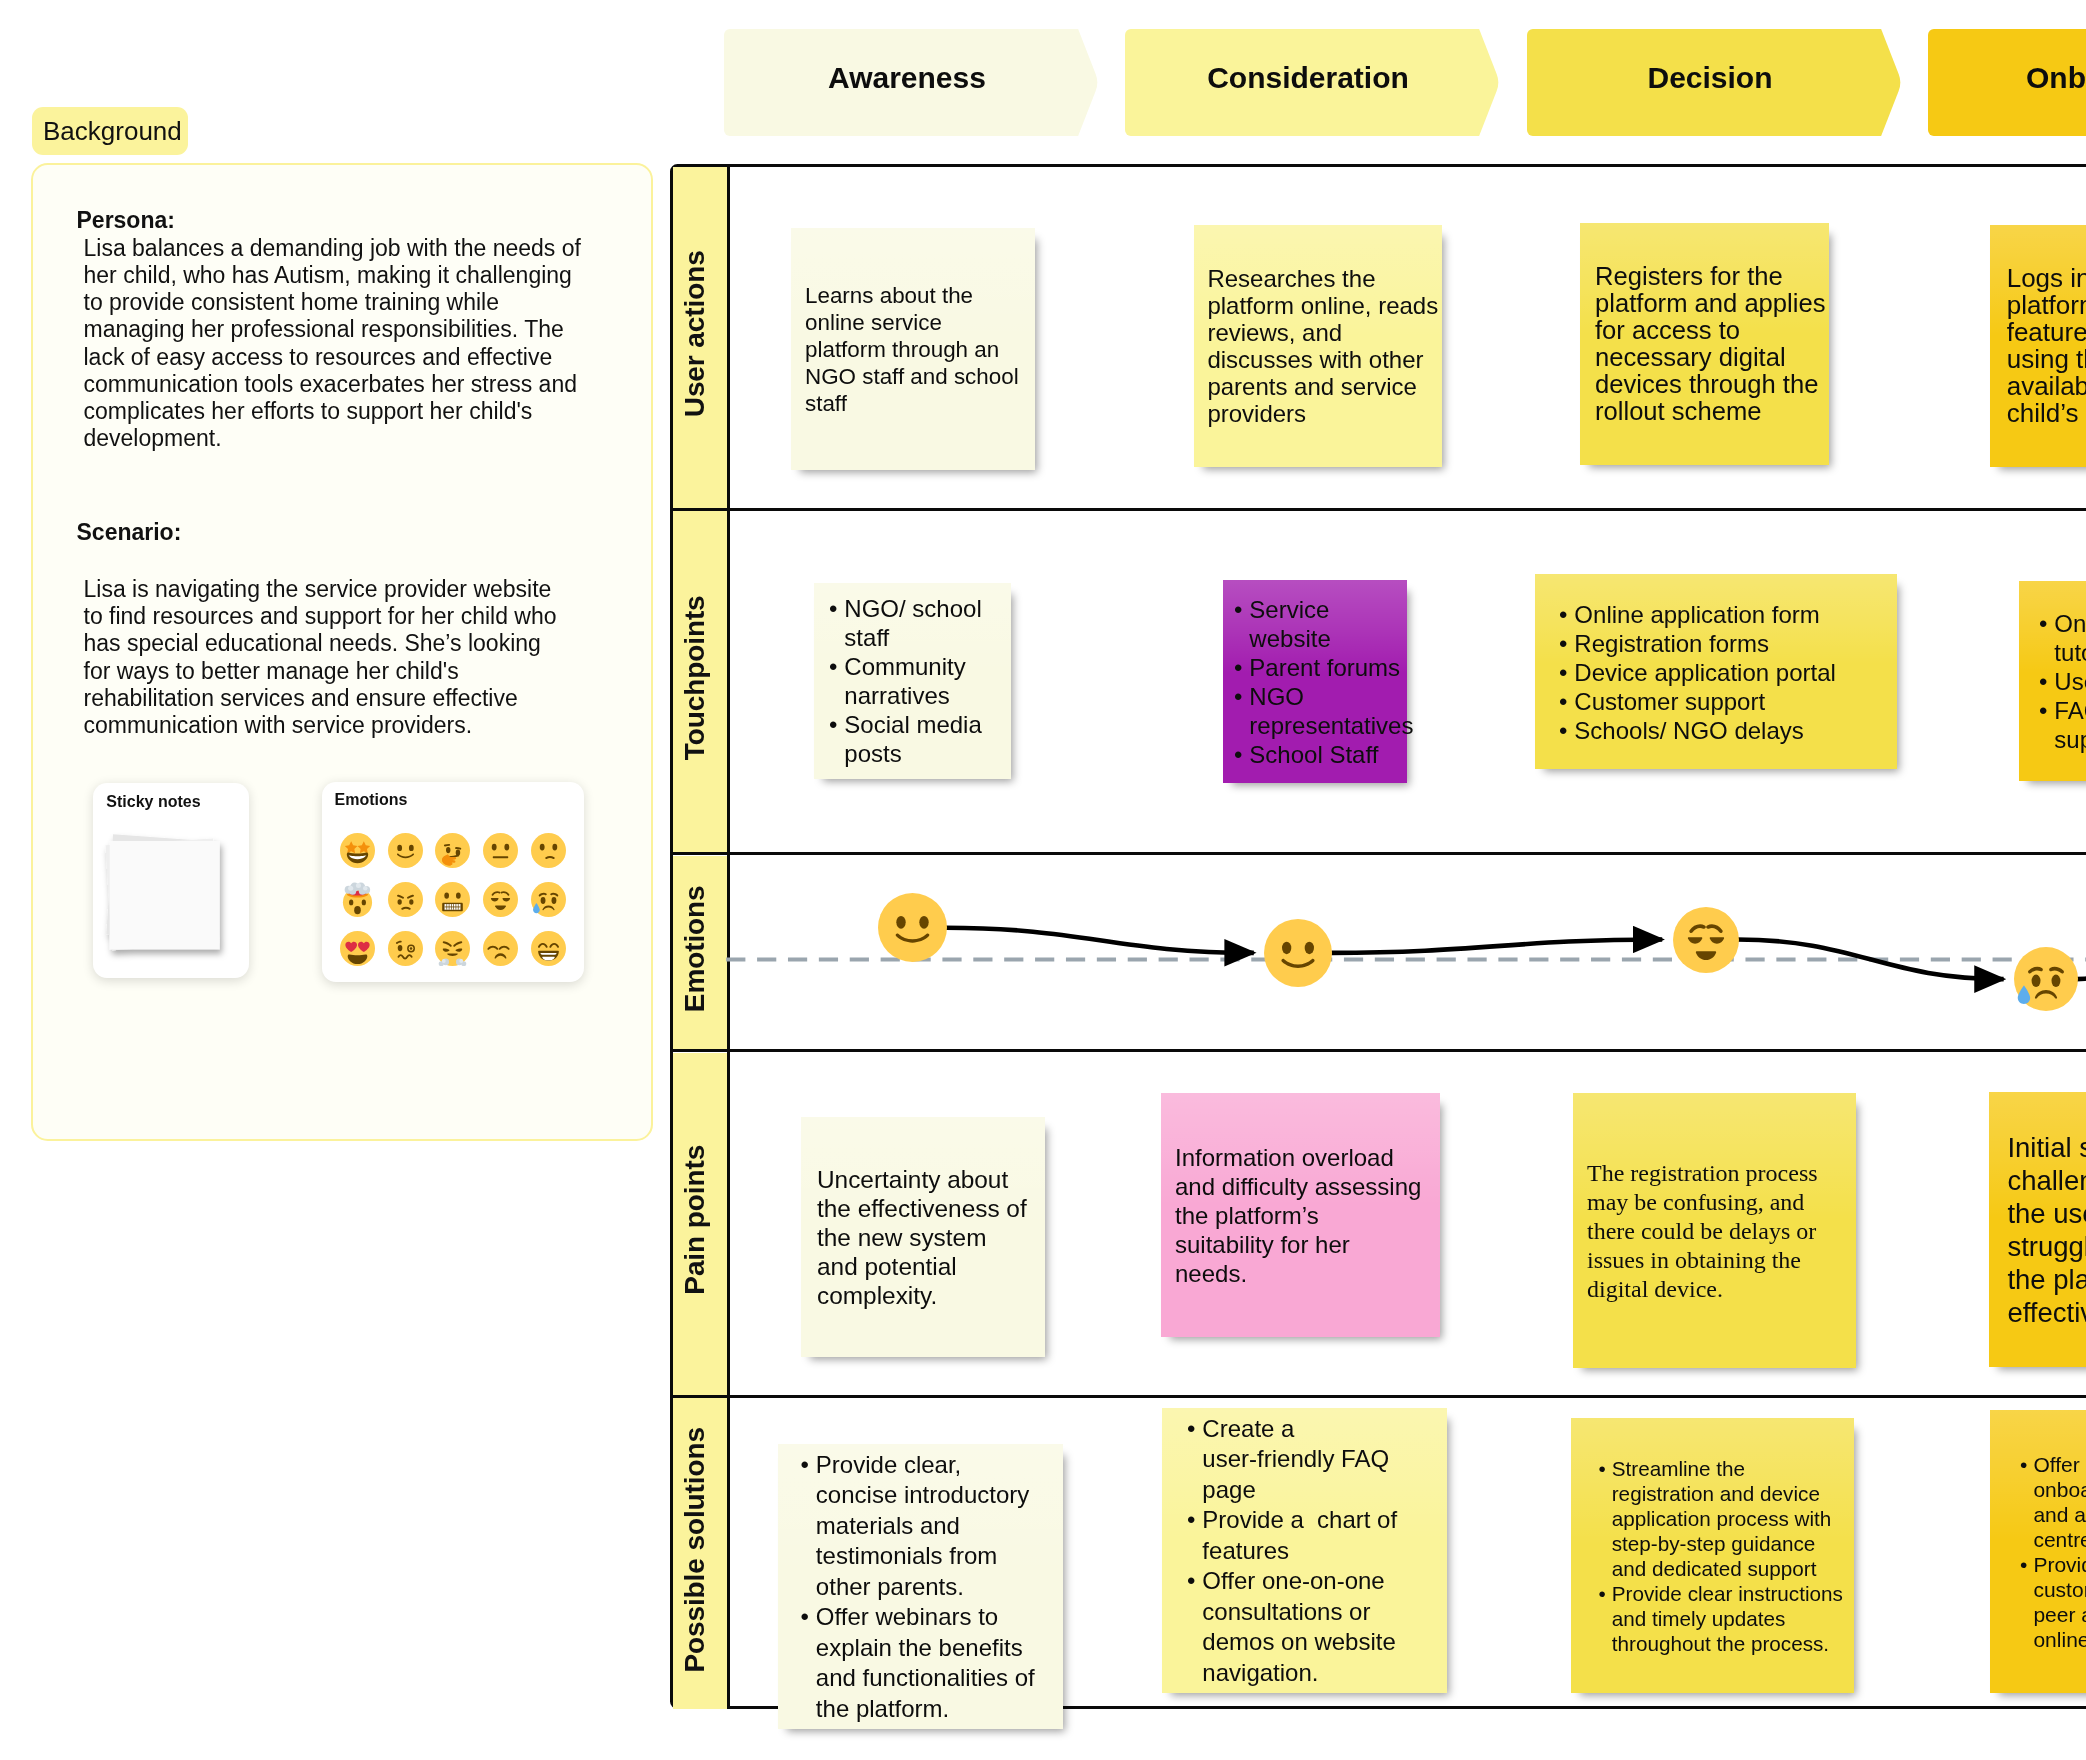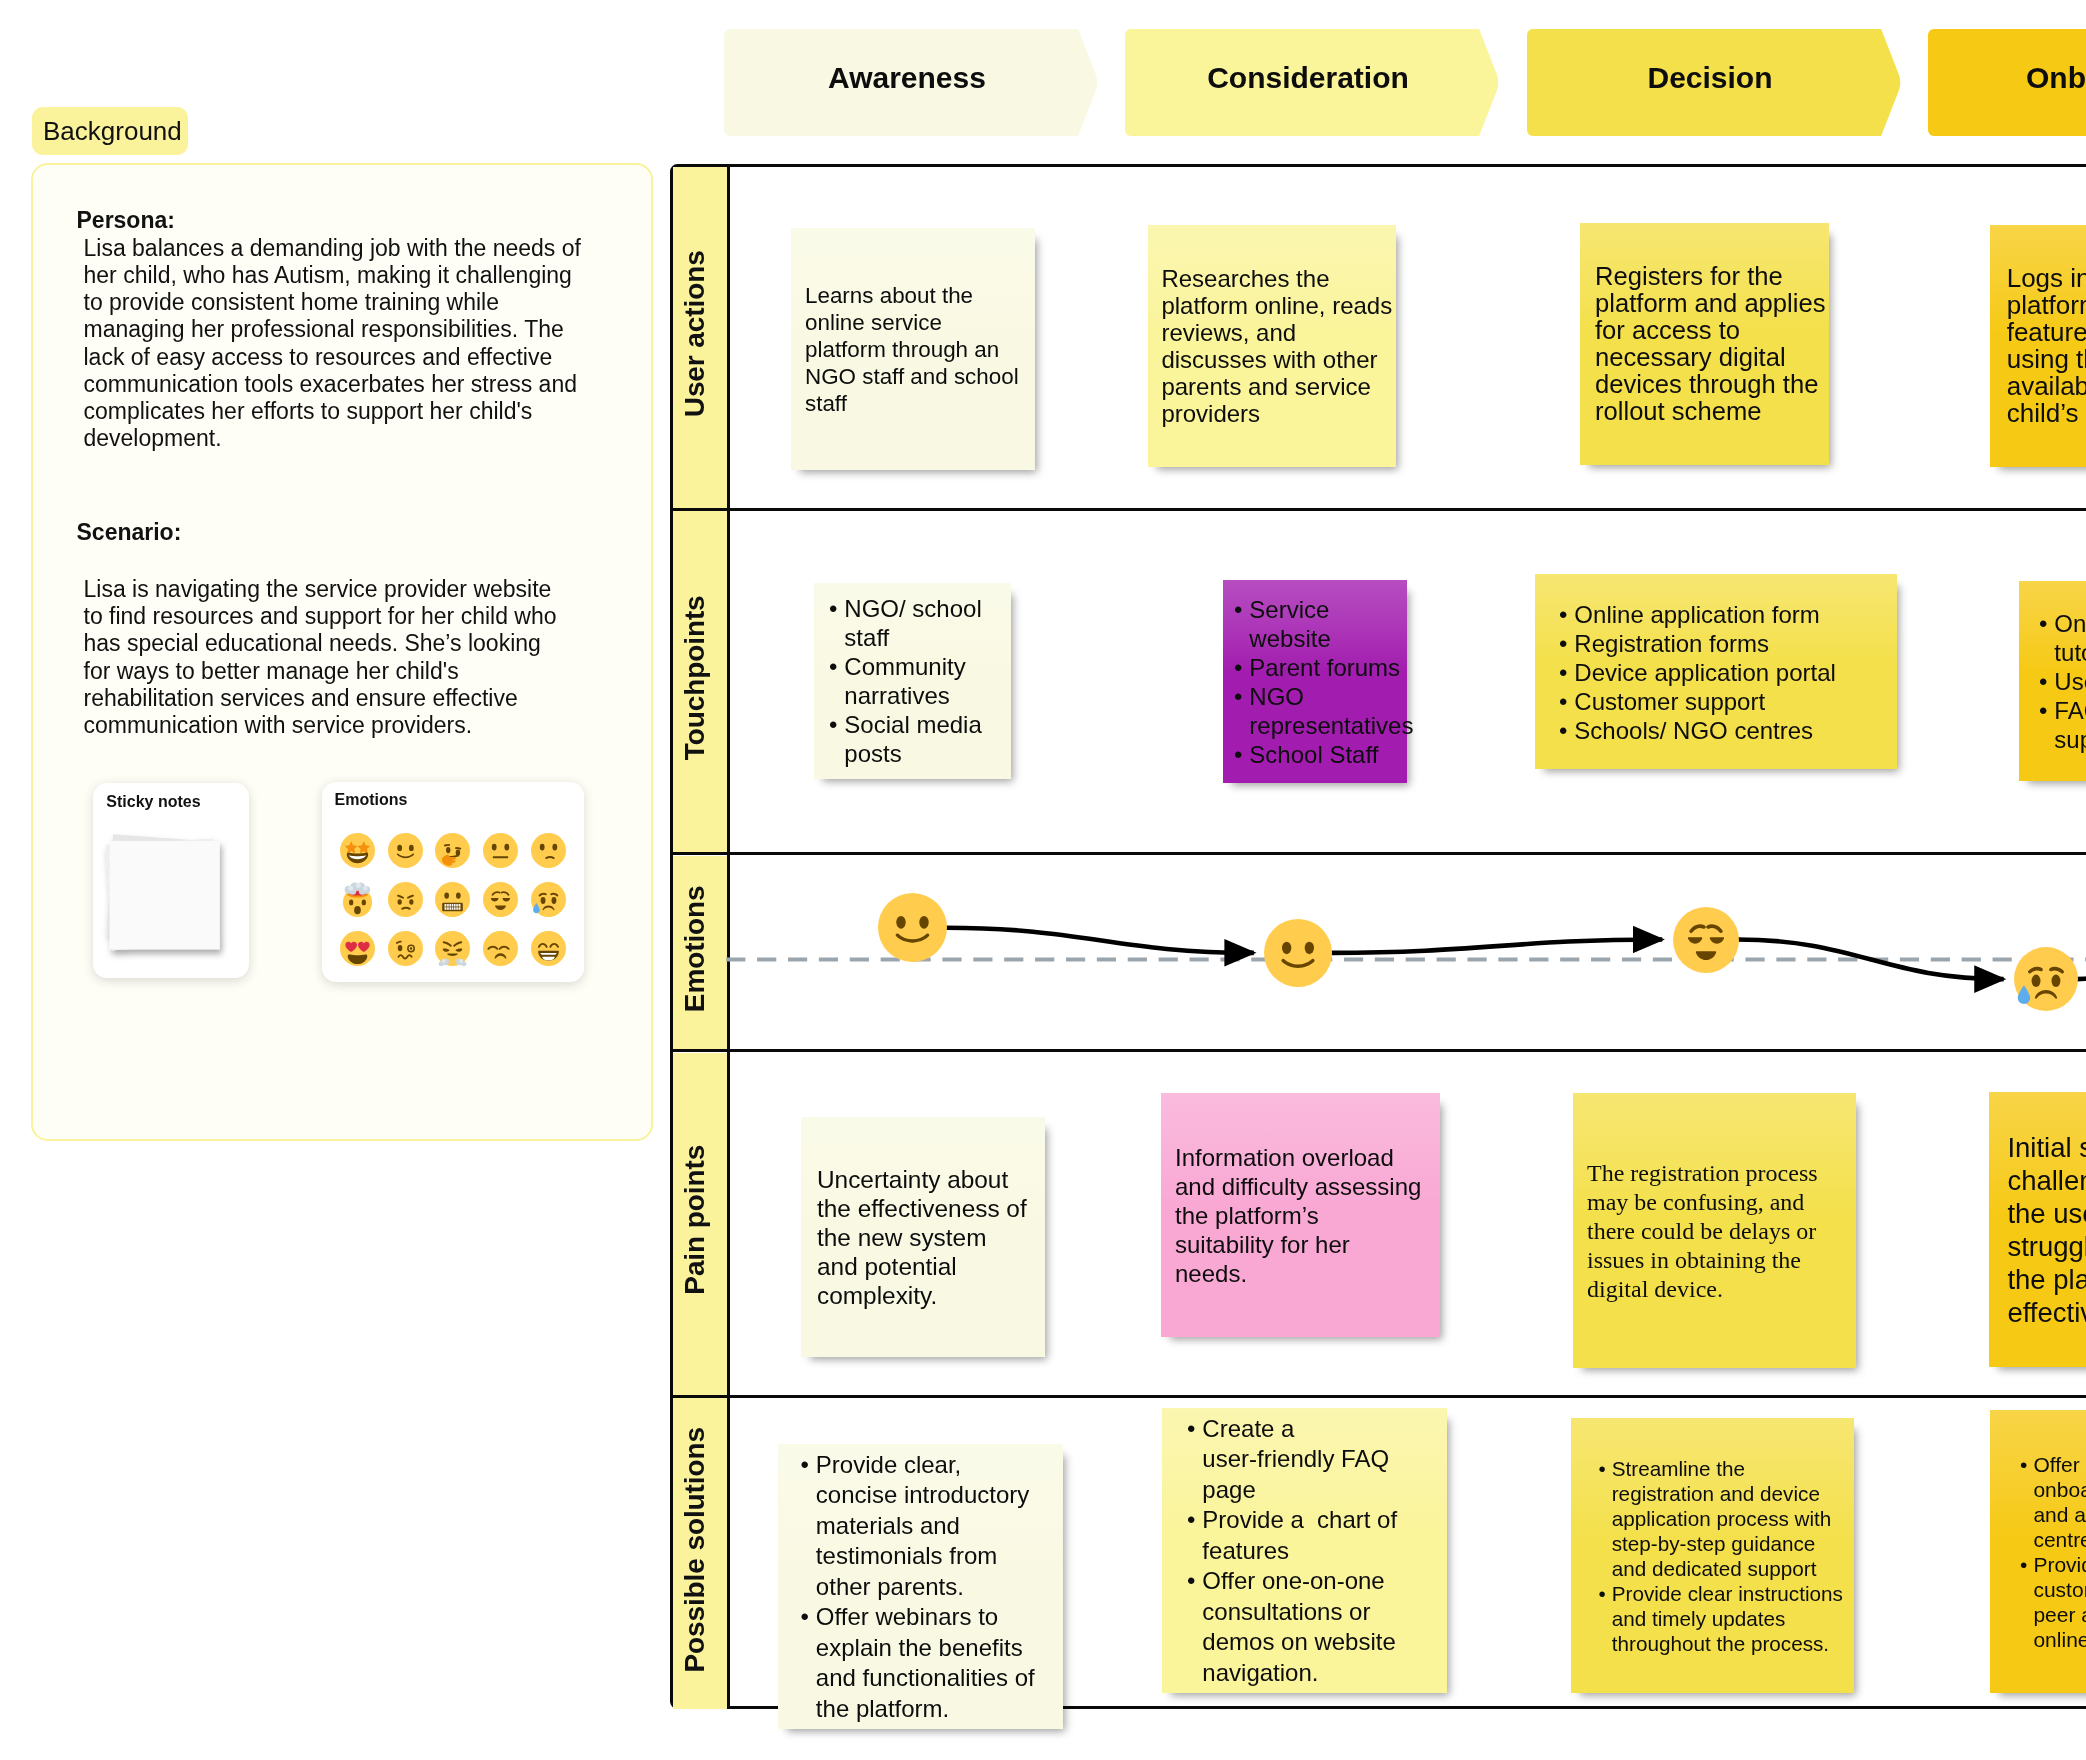--- a/index.html
+++ b/index.html
@@ -346,21 +346,21 @@
   <div class="rowlabel" style="left:0px;top:1231px;width:54px;height:311px;">
       <span>Possible solutions</span>
     </div>
 </div>
 
 <div class="note" style="left:791px;top:228px;width:244px;height:242px;background:#F9F9E3;color:#0d0d0d;">
   <div class="inner" style="left:14px;width:217px;font-size:22.4px;line-height:27px;">
     <div>Learns about the online service platform through an NGO staff and school staff</div>
   </div>
 </div>
-<div class="note" style="left:1148px;top:225px;width:248px;height:242px;background:#FAF49A;color:#0d0d0d;">
+<div class="note" style="left:1194px;top:225px;width:248px;height:242px;background:#FAF49A;color:#0d0d0d;">
   <div class="inner" style="left:13.4px;width:232px;font-size:24px;line-height:27px;">
     <div>Researches the platform online, reads reviews, and discusses with other parents and service providers</div>
   </div>
 </div>
 <div class="note" style="left:1580px;top:223px;width:249px;height:242px;background:#F4E04A;color:#0d0d0d;">
   <div class="inner" style="left:15px;width:234px;font-size:25.6px;line-height:27px;">
     <div>Registers for the platform and applies for access to necessary digital devices through the rollout scheme</div>
   </div>
 </div>
 <div class="note" style="left:1990px;top:225px;width:249px;height:242px;background:#F6C914;color:#0d0d0d;">
@@ -388,21 +388,21 @@
       </ul>
   </div>
 </div>
 <div class="note" style="left:1535px;top:574px;width:362px;height:195px;background:#F4E04A;color:#0d0d0d;">
   <div class="inner" style="left:24px;width:292px;font-size:24px;line-height:29px;">
     <ul>
         <li>Online application form</li>
         <li>Registration forms</li>
         <li>Device application portal</li>
         <li>Customer support</li>
-        <li>Schools/ NGO centres</li>
+        <li>Schools/ NGO delays</li>
       </ul>
   </div>
 </div>
 <div class="note" style="left:2019px;top:581px;width:206px;height:200px;background:#F6C914;color:#0d0d0d;">
   <div class="inner" style="left:20px;width:167px;font-size:24px;line-height:29px;">
     <ul>
         <li>Onboarding tutorials</li>
         <li>User interface</li>
         <li>FAQ, user support page</li>
       </ul>

